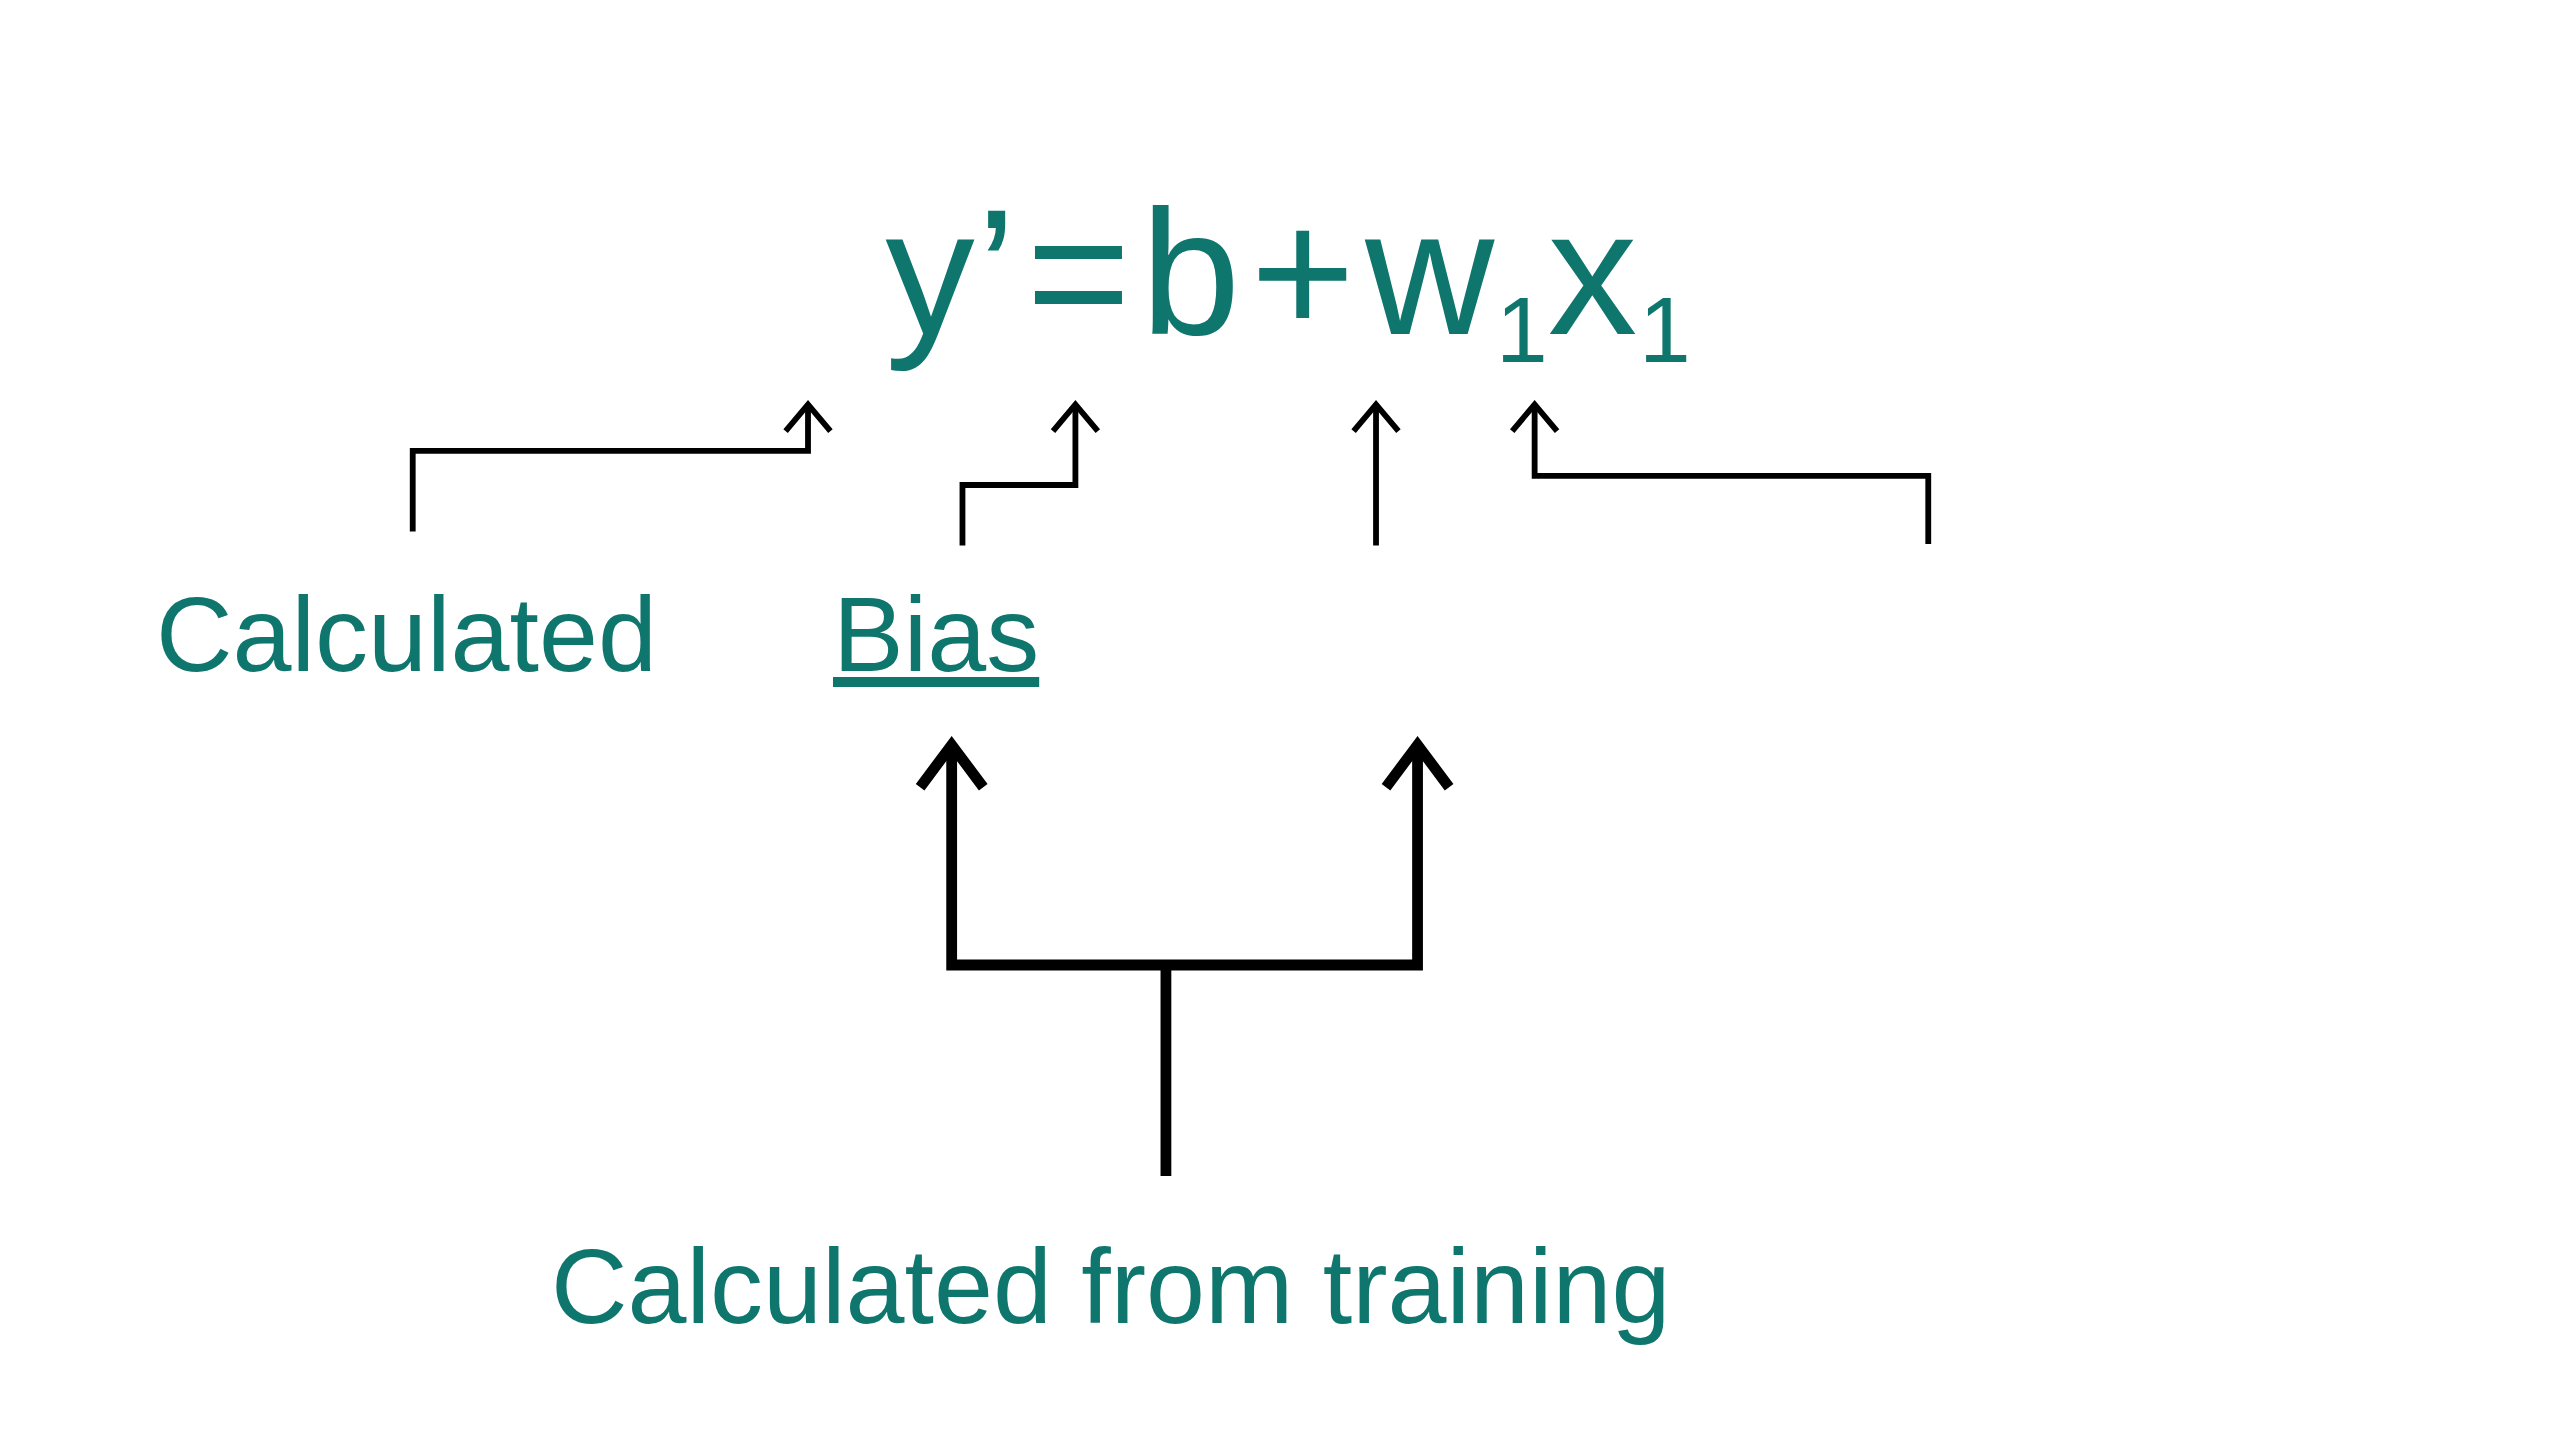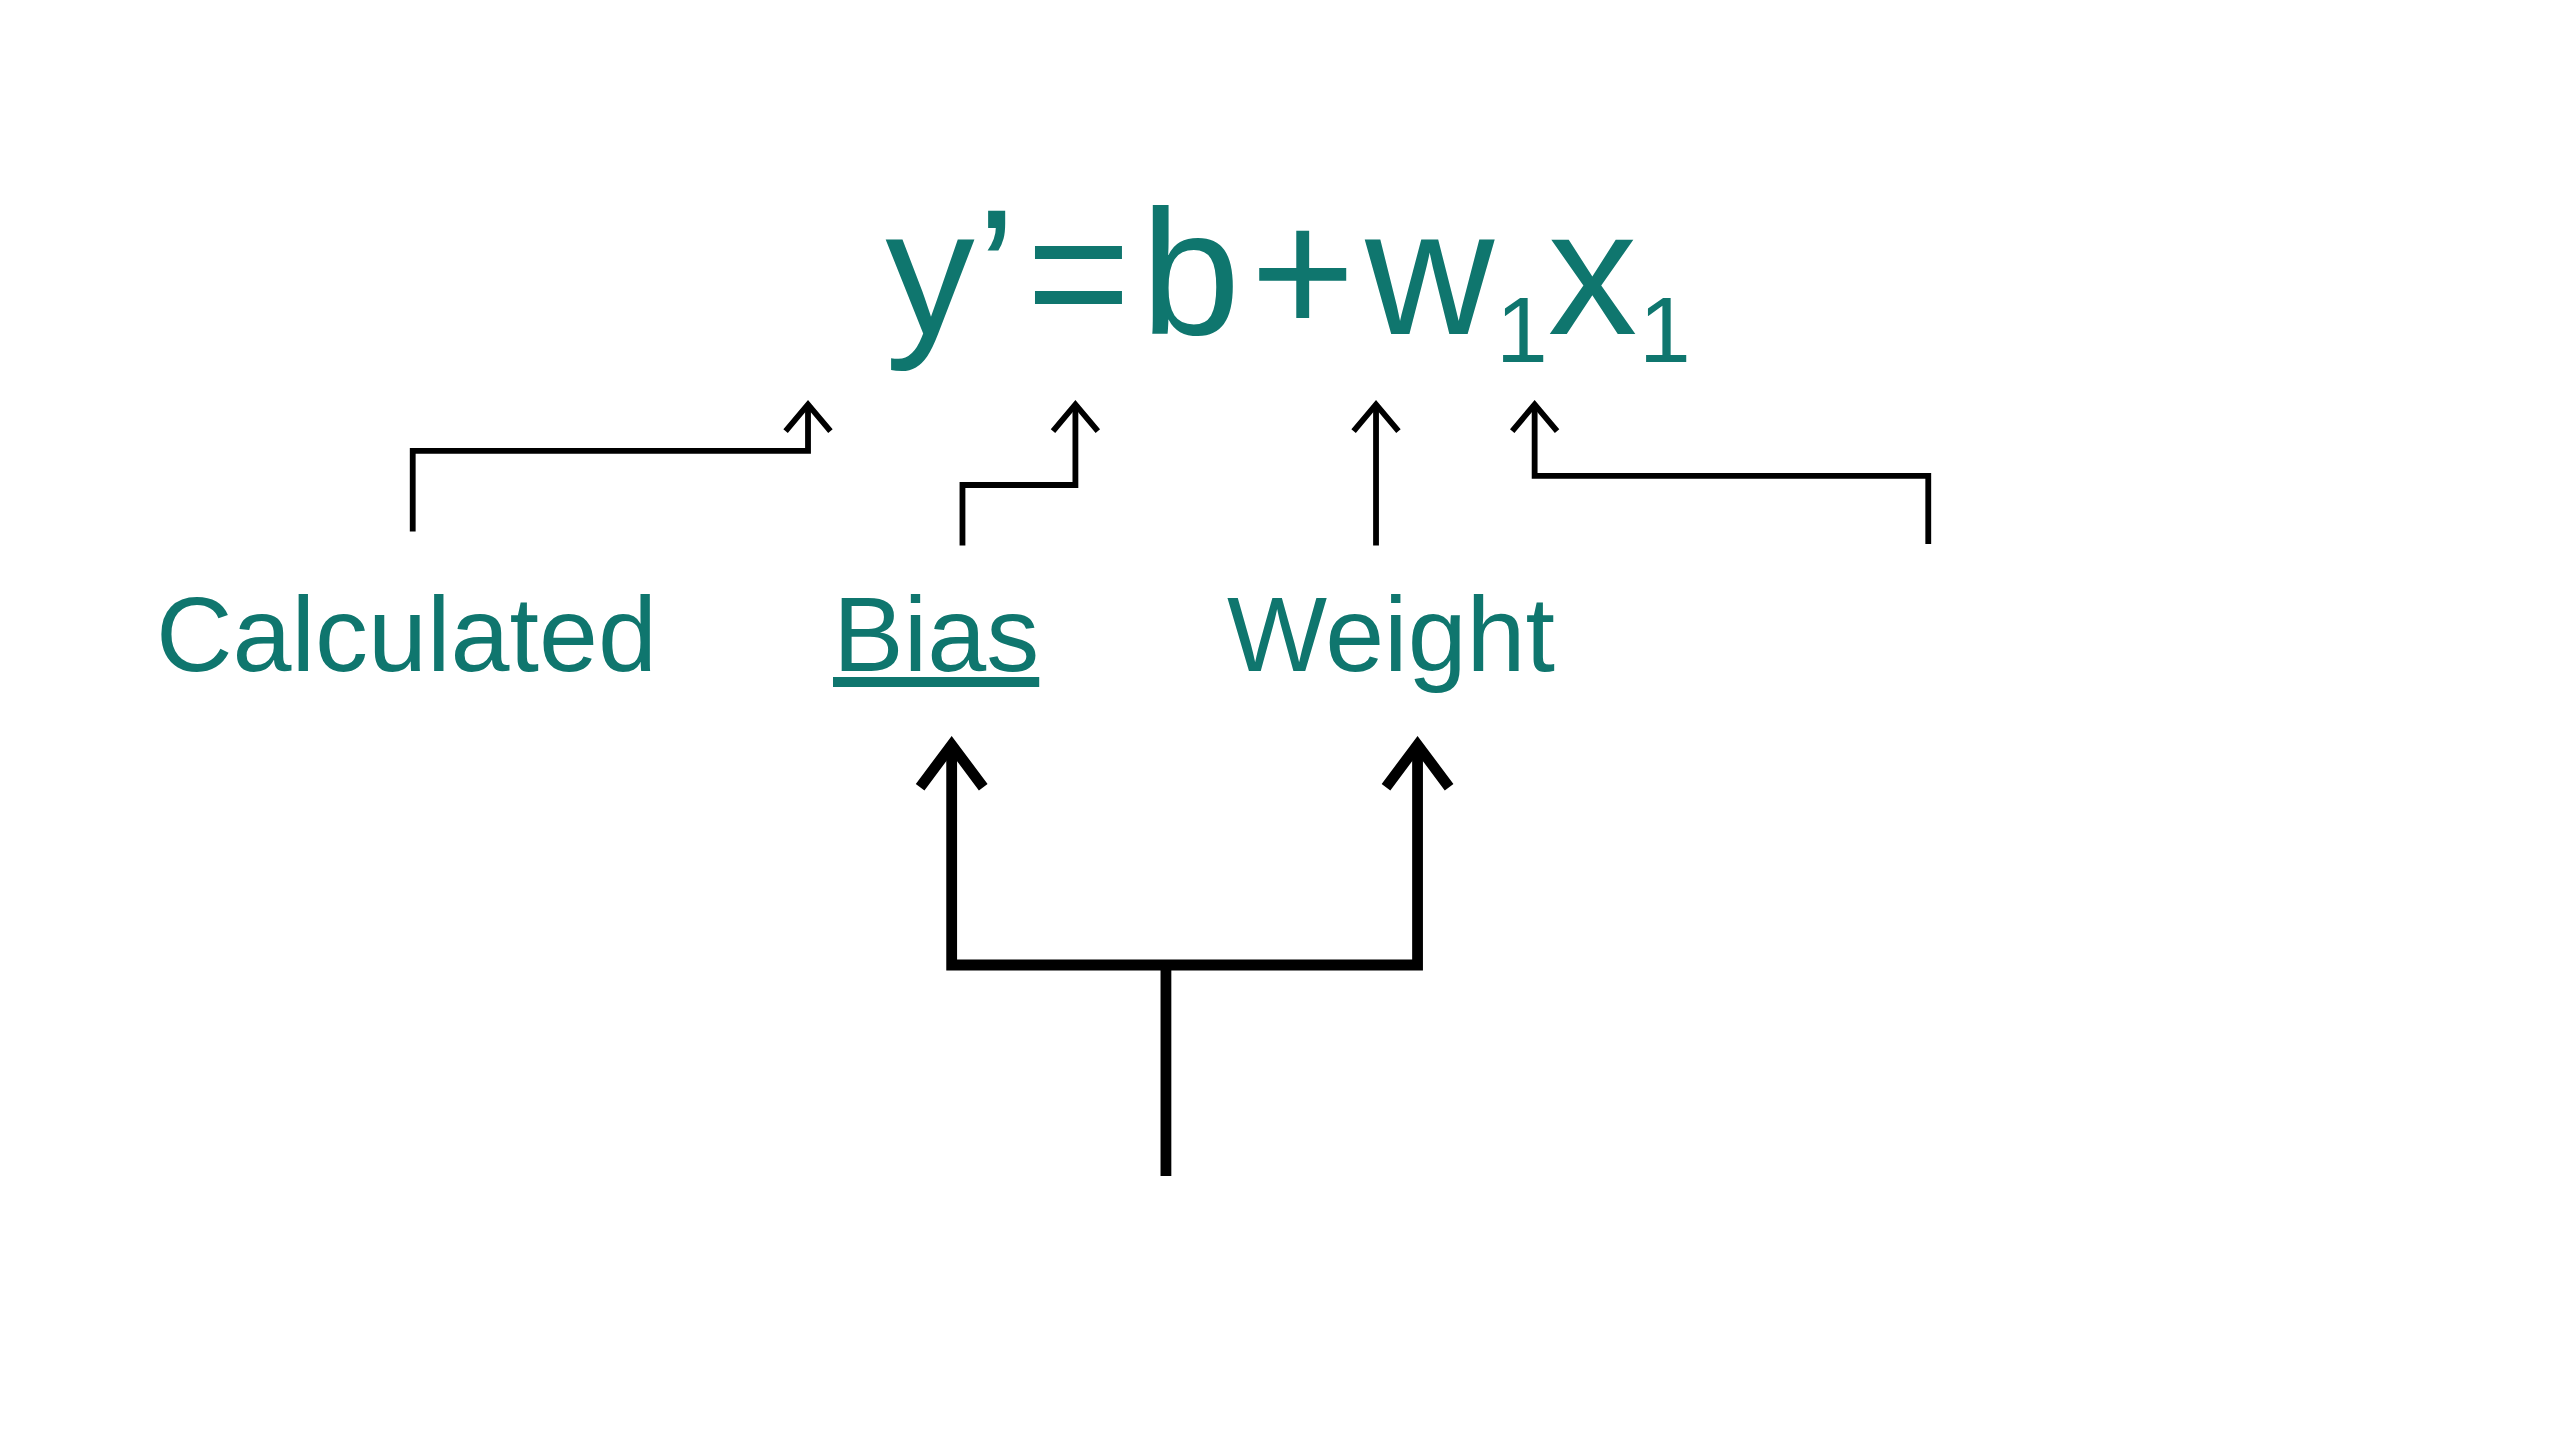--- a/index.html
+++ b/index.html
@@ -107,17 +107,17 @@
     <g fill="none" stroke="#000000" stroke-width="13" stroke-linecap="butt" stroke-linejoin="miter">
       <path d="M 1146 905 L 1146 1162 L 1707 1162 L 1707 905"></path>
       <path d="M 1404 1168 L 1404 1416"></path>
       <path d="M 1108 948 L 1146 897 L 1184 948" stroke-width="13"></path>
       <path d="M 1669 948 L 1707 897 L 1745 948" stroke-width="13"></path>
     </g>
   </svg>
 
   <div class="txt label-mid" id="label-prediction">Calculated</div>
   <div class="txt label-mid" id="label-bias">Bias</div>
-  <div class="txt label-mid" id="label-weight">Weight</div>
 
+  <div class="txt" id="label-calculated">Calculated from training</div>
 
 </div>
 
 
 </body></html>

